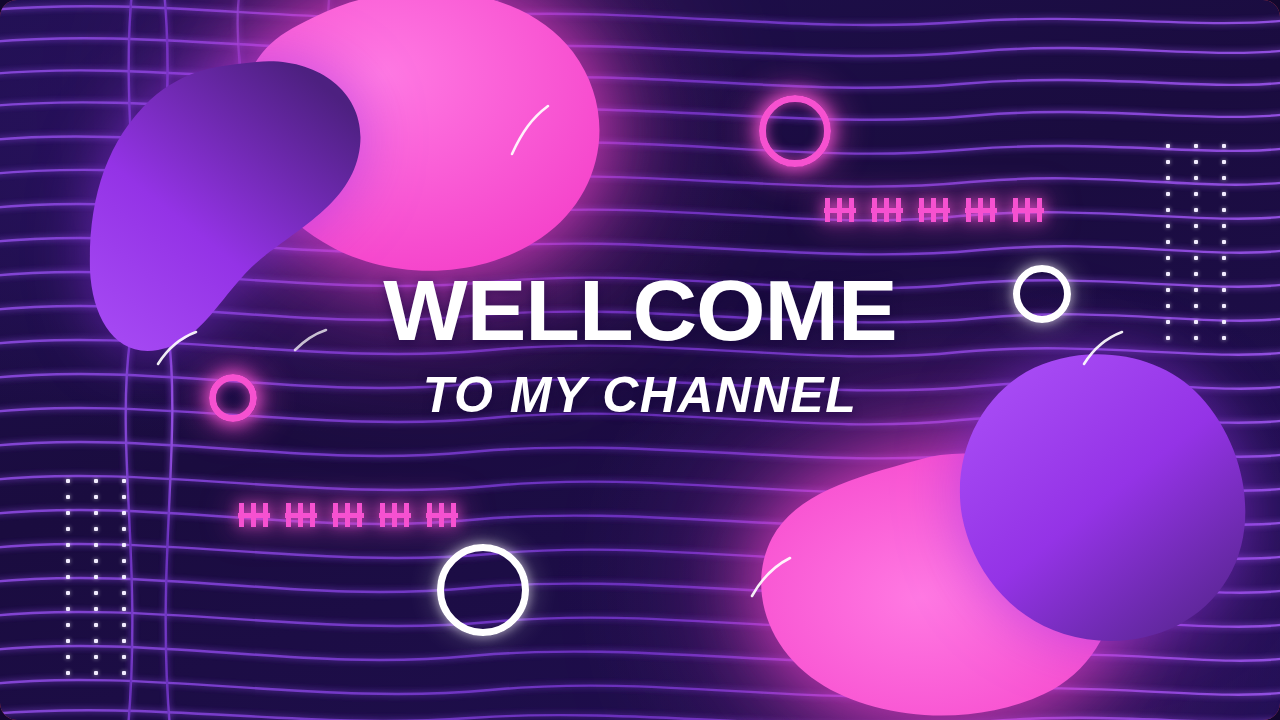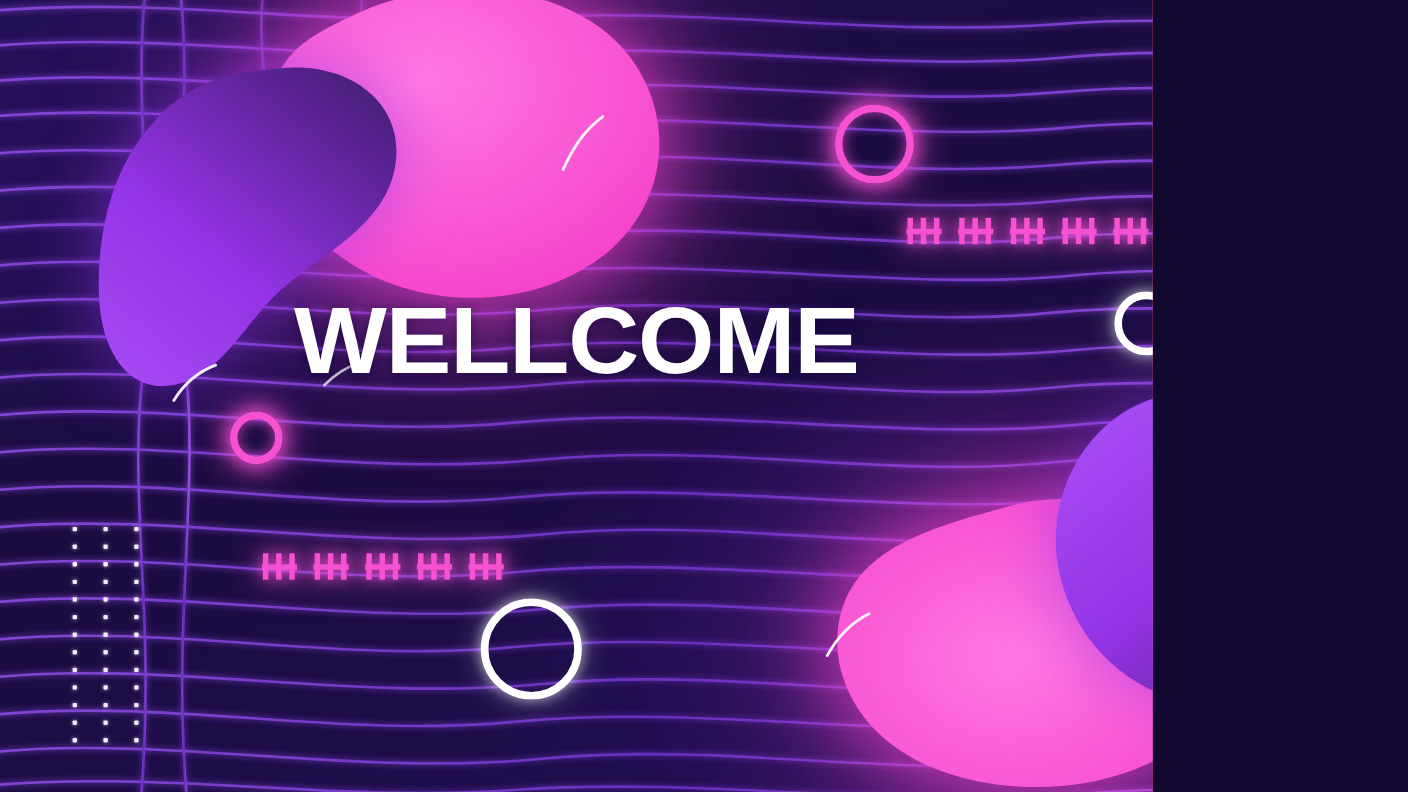--- a/index.html
+++ b/index.html
@@ -2,25 +2,26 @@
 <html><head>
 <meta charset="utf-8">
 <style>
   html, body {
     margin: 0;
     padding: 0;
     background: #12072e;
   }
   #canvas {
     position: relative;
-    width: 1048px;
+    width: 1280px;
     height: 720px;
     overflow: hidden;
     background: #ef4444;
     font-family: "Liberation Sans", sans-serif;
+    border-radius: 17px;
   }
 
   
   .bg-base {
     position: absolute;
     inset: 0;
     background:
       radial-gradient(ellipse 60% 55% at 18% 22%, #2a1260 0%, rgba(42,18,96,0) 70%),
       radial-gradient(ellipse 55% 55% at 82% 78%, #2a1260 0%, rgba(42,18,96,0) 70%),
       linear-gradient(160deg, #1f1050 0%, #1a0c3f 45%, #200f52 100%);
@@ -391,15 +392,16 @@
       <span class="dot" style="background: rgb(242, 236, 255);"></span>
       <span class="dot" style="background: rgb(242, 236, 255);"></span>
       <span class="dot" style="background: rgb(242, 236, 255);"></span>
       <span class="dot" style="background: rgb(242, 236, 255);"></span>
       <span class="dot" style="background: rgb(242, 236, 255);"></span>
       <span class="dot" style="background: rgb(242, 236, 255);"></span>
     </div>
 
   <div class="text-block">
     <h1 class="title">WELLCOME</h1>
+    <h2 class="subtitle">TO MY CHANNEL</h2>
   </div>
 
 </div>
 
 </body></html>

